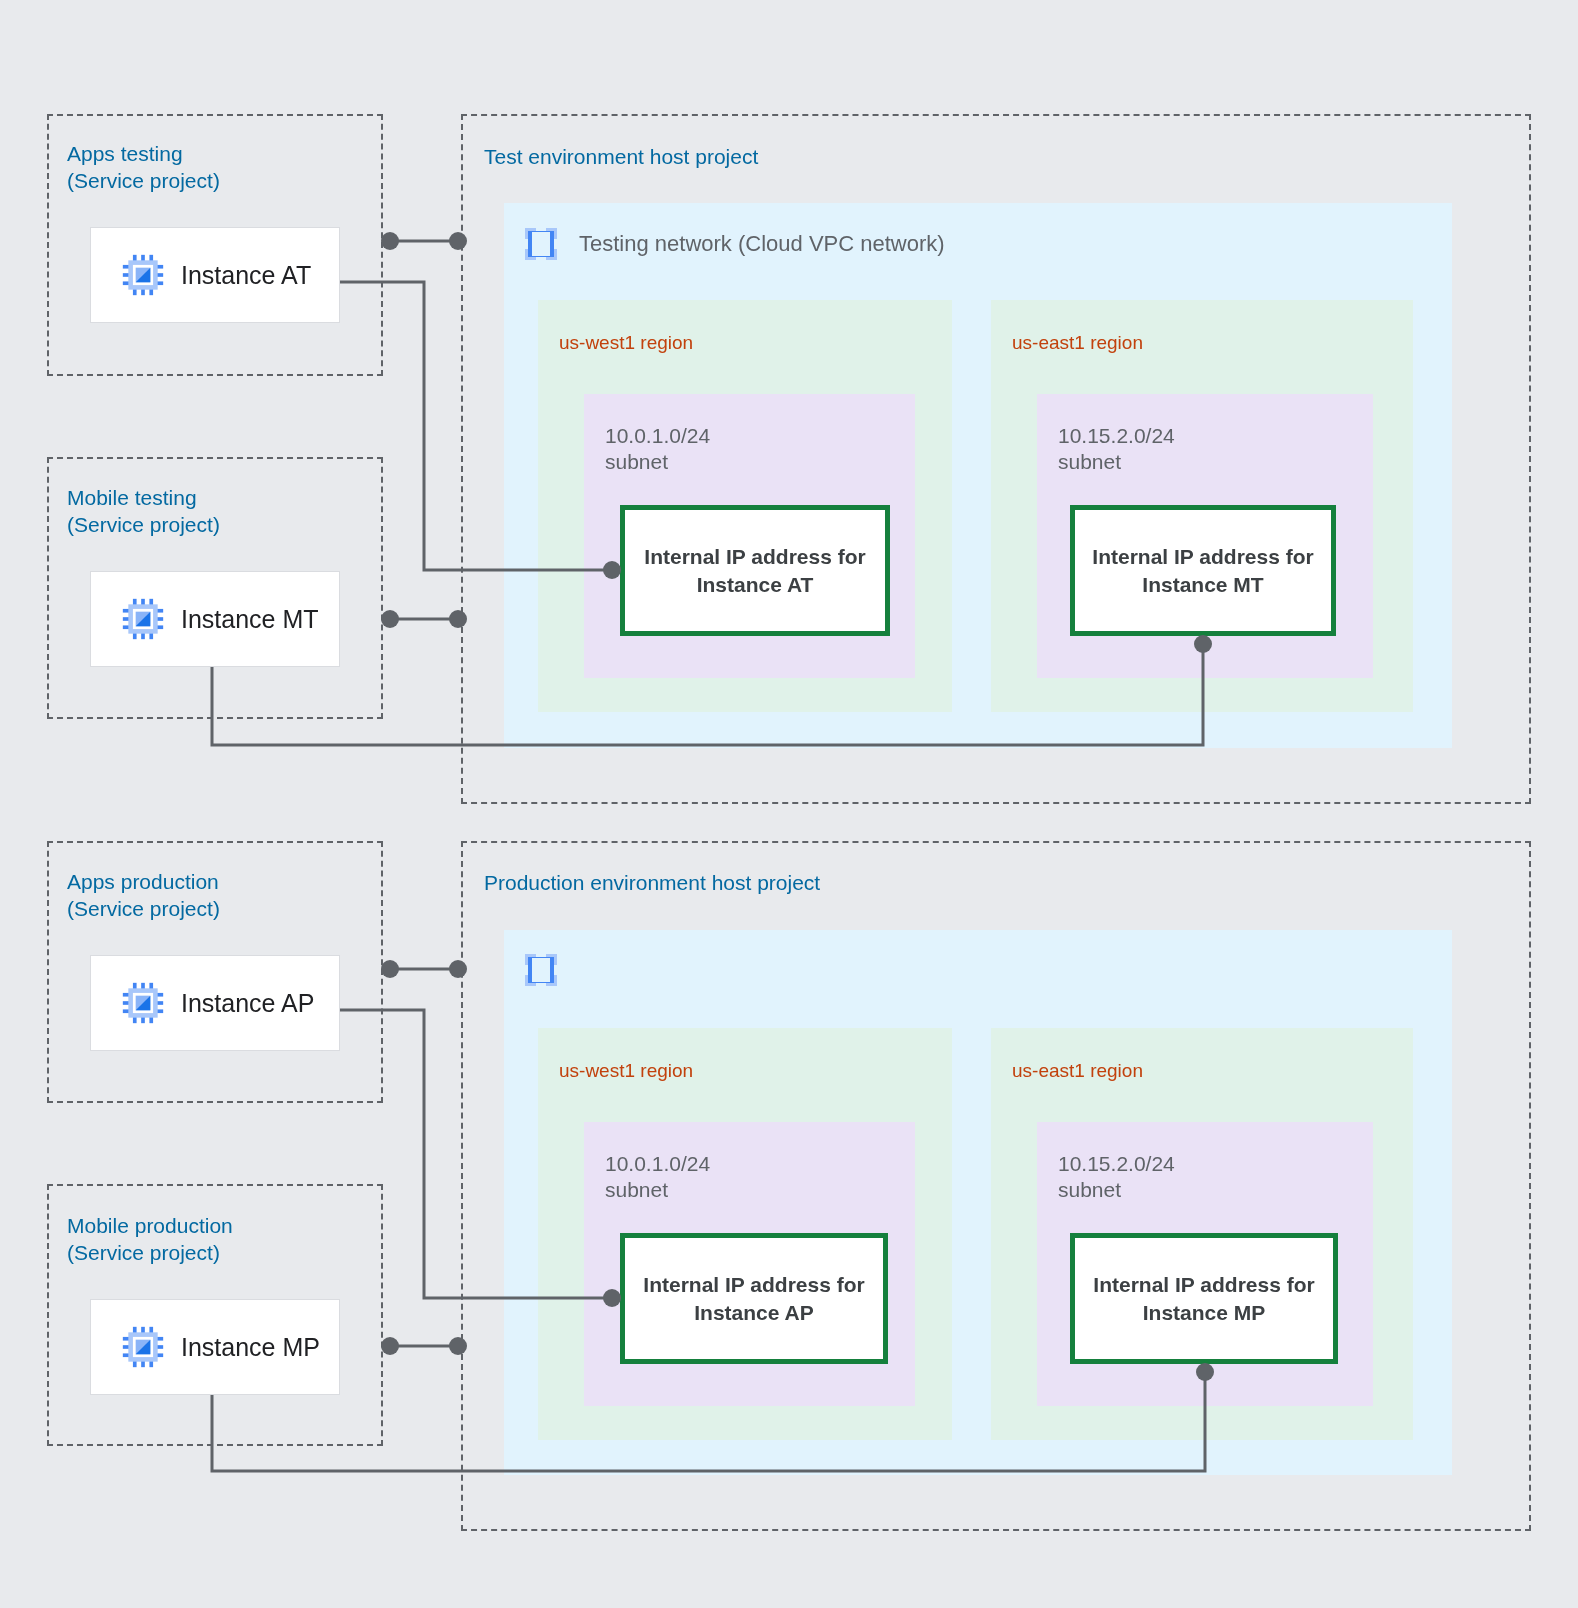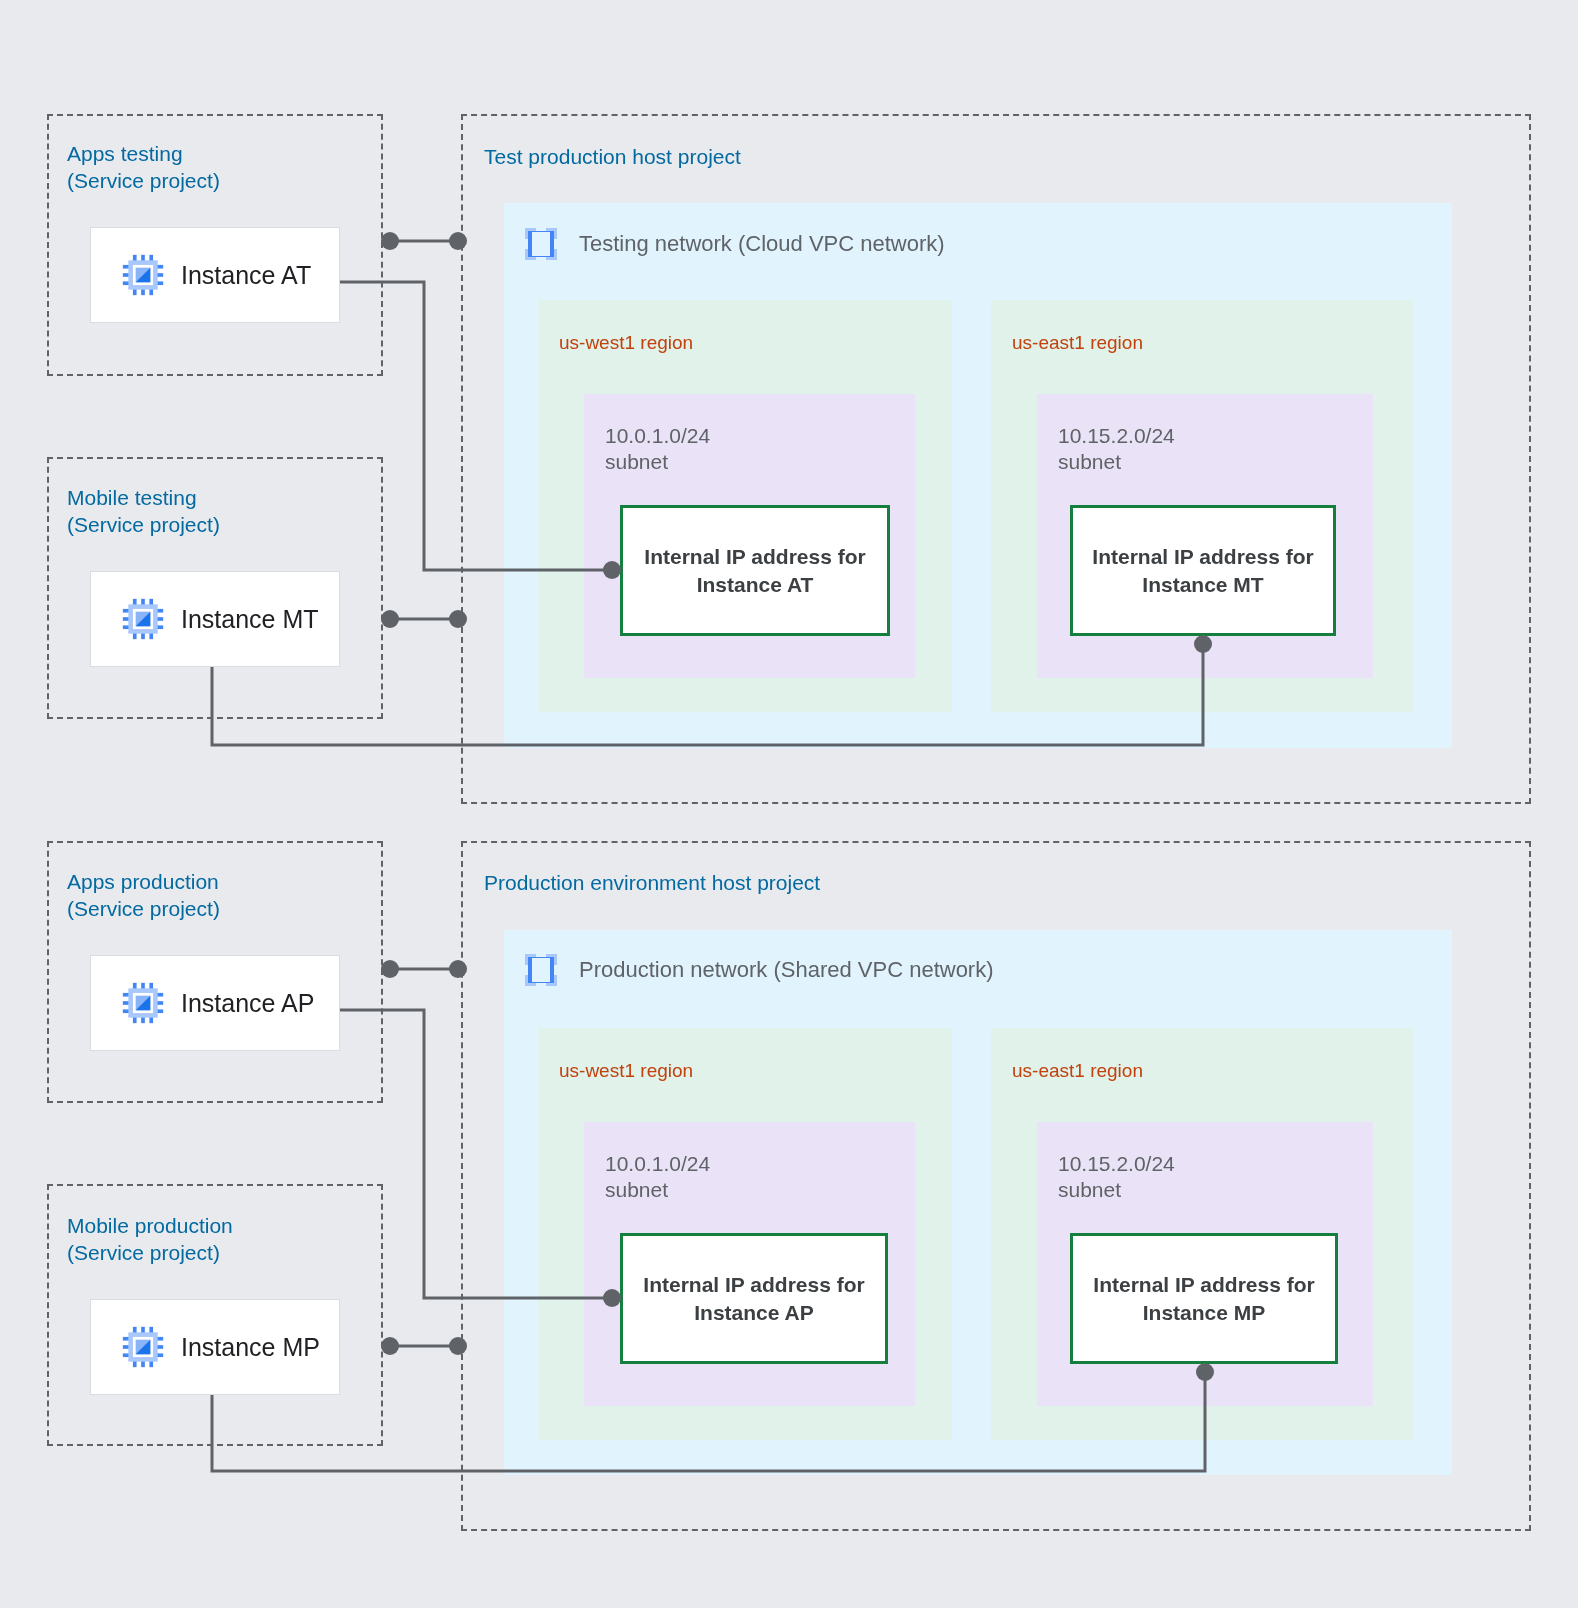--- a/index.html
+++ b/index.html
@@ -117,21 +117,21 @@
     font-size: 21px;
     line-height: 26px;
     color: #5F6368;
     white-space: pre;
   }
 
   
   .ip-box {
     position: absolute;
     background: #FFFFFF;
-    border: 3px solid #15803d;
+    border: 5px solid #15803d;
     box-sizing: border-box;
     display: flex;
     align-items: center;
     justify-content: center;
     text-align: center;
   }
   .ip-text {
     font-size: 21px;
     line-height: 28px;
     font-weight: bold;
@@ -211,21 +211,21 @@
       </g>
       <rect x="8" y="8" width="32" height="32" fill="#A8C7FA"></rect>
       <rect x="13" y="13" width="22" height="22" fill="#FFFFFF"></rect>
       <rect x="16" y="16" width="16" height="16" fill="#8AB4F8"></rect>
       <path d="M32 16 L32 32 L16 32 Z" fill="#1A73E8"></path>
     </svg>
     <span class="instance-label">Instance MT</span>
   </div>
 
   <div class="dashed-box" style="left:461px; top:114px; width:1070px; height:690px;"></div>
-  <div class="box-label" style="left:484px; top:143px;">Test production host project</div>
+  <div class="box-label" style="left:484px; top:143px;">Test environment host project</div>
 
   <div class="vpc-panel" style="left:504px; top:203px; width:948px; height:545px;"></div>
   <div class="vpc-header" style="left:521px; top:224px;">
     <svg class="vpc-icon" viewBox="0 0 40 40">
       <rect x="4" y="4" width="11" height="11" fill="#A8C7FA"></rect>
       <rect x="25" y="4" width="11" height="11" fill="#A8C7FA"></rect>
       <rect x="4" y="25" width="11" height="11" fill="#A8C7FA"></rect>
       <rect x="25" y="25" width="11" height="11" fill="#A8C7FA"></rect>
       <rect x="7" y="7" width="26" height="5" fill="#4285F4"></rect>
       <rect x="7" y="28" width="26" height="5" fill="#4285F4"></rect>
@@ -319,21 +319,20 @@
       <rect x="4" y="4" width="11" height="11" fill="#A8C7FA"></rect>
       <rect x="25" y="4" width="11" height="11" fill="#A8C7FA"></rect>
       <rect x="4" y="25" width="11" height="11" fill="#A8C7FA"></rect>
       <rect x="25" y="25" width="11" height="11" fill="#A8C7FA"></rect>
       <rect x="7" y="7" width="26" height="5" fill="#4285F4"></rect>
       <rect x="7" y="28" width="26" height="5" fill="#4285F4"></rect>
       <rect x="7" y="7" width="5" height="26" fill="#4285F4"></rect>
       <rect x="28" y="7" width="5" height="26" fill="#4285F4"></rect>
       <rect x="11" y="8" width="18" height="24" fill="#E1F3FD"></rect>
     </svg>
-    <span class="vpc-title">Production network (Shared VPC network)</span>
   </div>
 
   <div class="region-box" style="left:538px; top:1028px; width:414px; height:412px;"></div>
   <div class="region-label" style="left:559px; top:1060px;">us-west1 region</div>
   <div class="subnet-box" style="left:584px; top:1122px; width:331px; height:284px;"></div>
   <div class="subnet-label" style="left:605px; top:1151px;">10.0.1.0/24
 subnet</div>
   <div class="ip-box" style="left:620px; top:1233px; width:268px; height:131px;">
     <span class="ip-text">Internal IP address for
 Instance AP</span>

